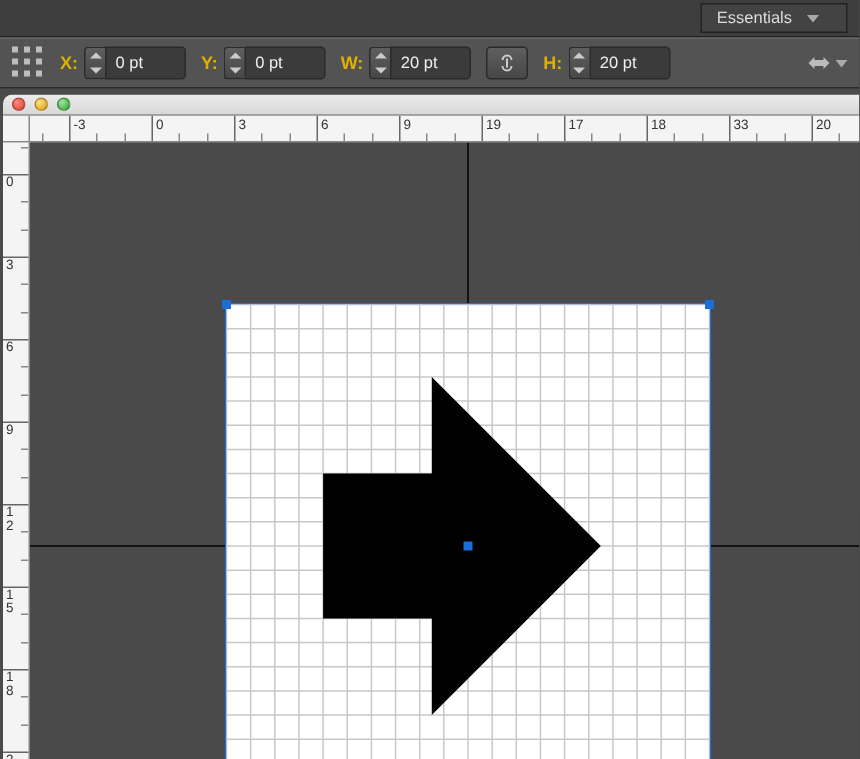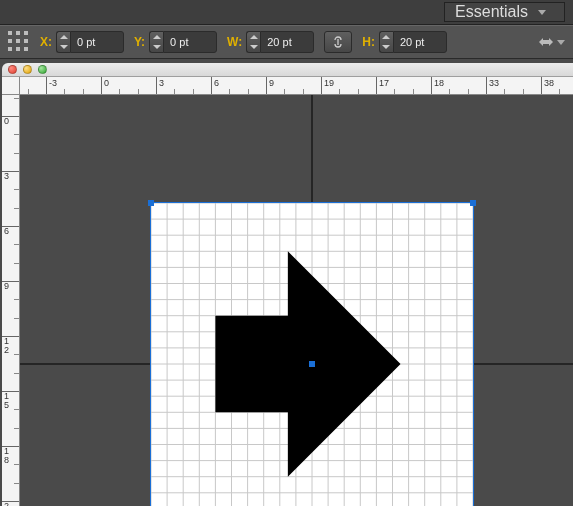--- a/index.html
+++ b/index.html
@@ -24,21 +24,21 @@
     justify-content: flex-end;
     align-items: center;
     padding-right: 8px;
   }
   .essentials-btn {
     height: 20px;
     padding: 0 18px 0 10px;
     background: #434343;
     border: 1px solid #222;
     color: #ddd;
-    font-size: 16px;
+    font-size: 11px;
     display: flex;
     align-items: center;
     gap: 6px;
     cursor: pointer;
   }
   .chev-down {
     width: 0; height: 0;
     border-left: 4px solid transparent;
     border-right: 4px solid transparent;
     border-top: 5px solid #aaa;
@@ -389,21 +389,21 @@
           <span>18</span>
         </div>
         <div style="position: absolute; left: 429.333px; bottom: 0px; width: 1px; height: 5px; background: rgb(136, 136, 136);"></div>
         <div style="position: absolute; left: 447.667px; bottom: 0px; width: 1px; height: 5px; background: rgb(136, 136, 136);"></div>
         <div class="tick" style="left: 466px;">
           <span>33</span>
         </div>
         <div style="position: absolute; left: 484.333px; bottom: 0px; width: 1px; height: 5px; background: rgb(136, 136, 136);"></div>
         <div style="position: absolute; left: 502.667px; bottom: 0px; width: 1px; height: 5px; background: rgb(136, 136, 136);"></div>
         <div class="tick" style="left: 521px;">
-          <span>38</span>
+          <span>20</span>
         </div>
         <div style="position: absolute; left: 539.333px; bottom: 0px; width: 1px; height: 5px; background: rgb(136, 136, 136);"></div>
       </div>
     <div class="ruler-v" id="rulerV">
         <div style="position: absolute; top: 2.66667px; right: 0px; height: 1px; width: 5px; background: rgb(136, 136, 136);"></div>
         <div class="tick" style="top: 21px;">
           <span>
             <i>0</i>
           </span>
         </div>

